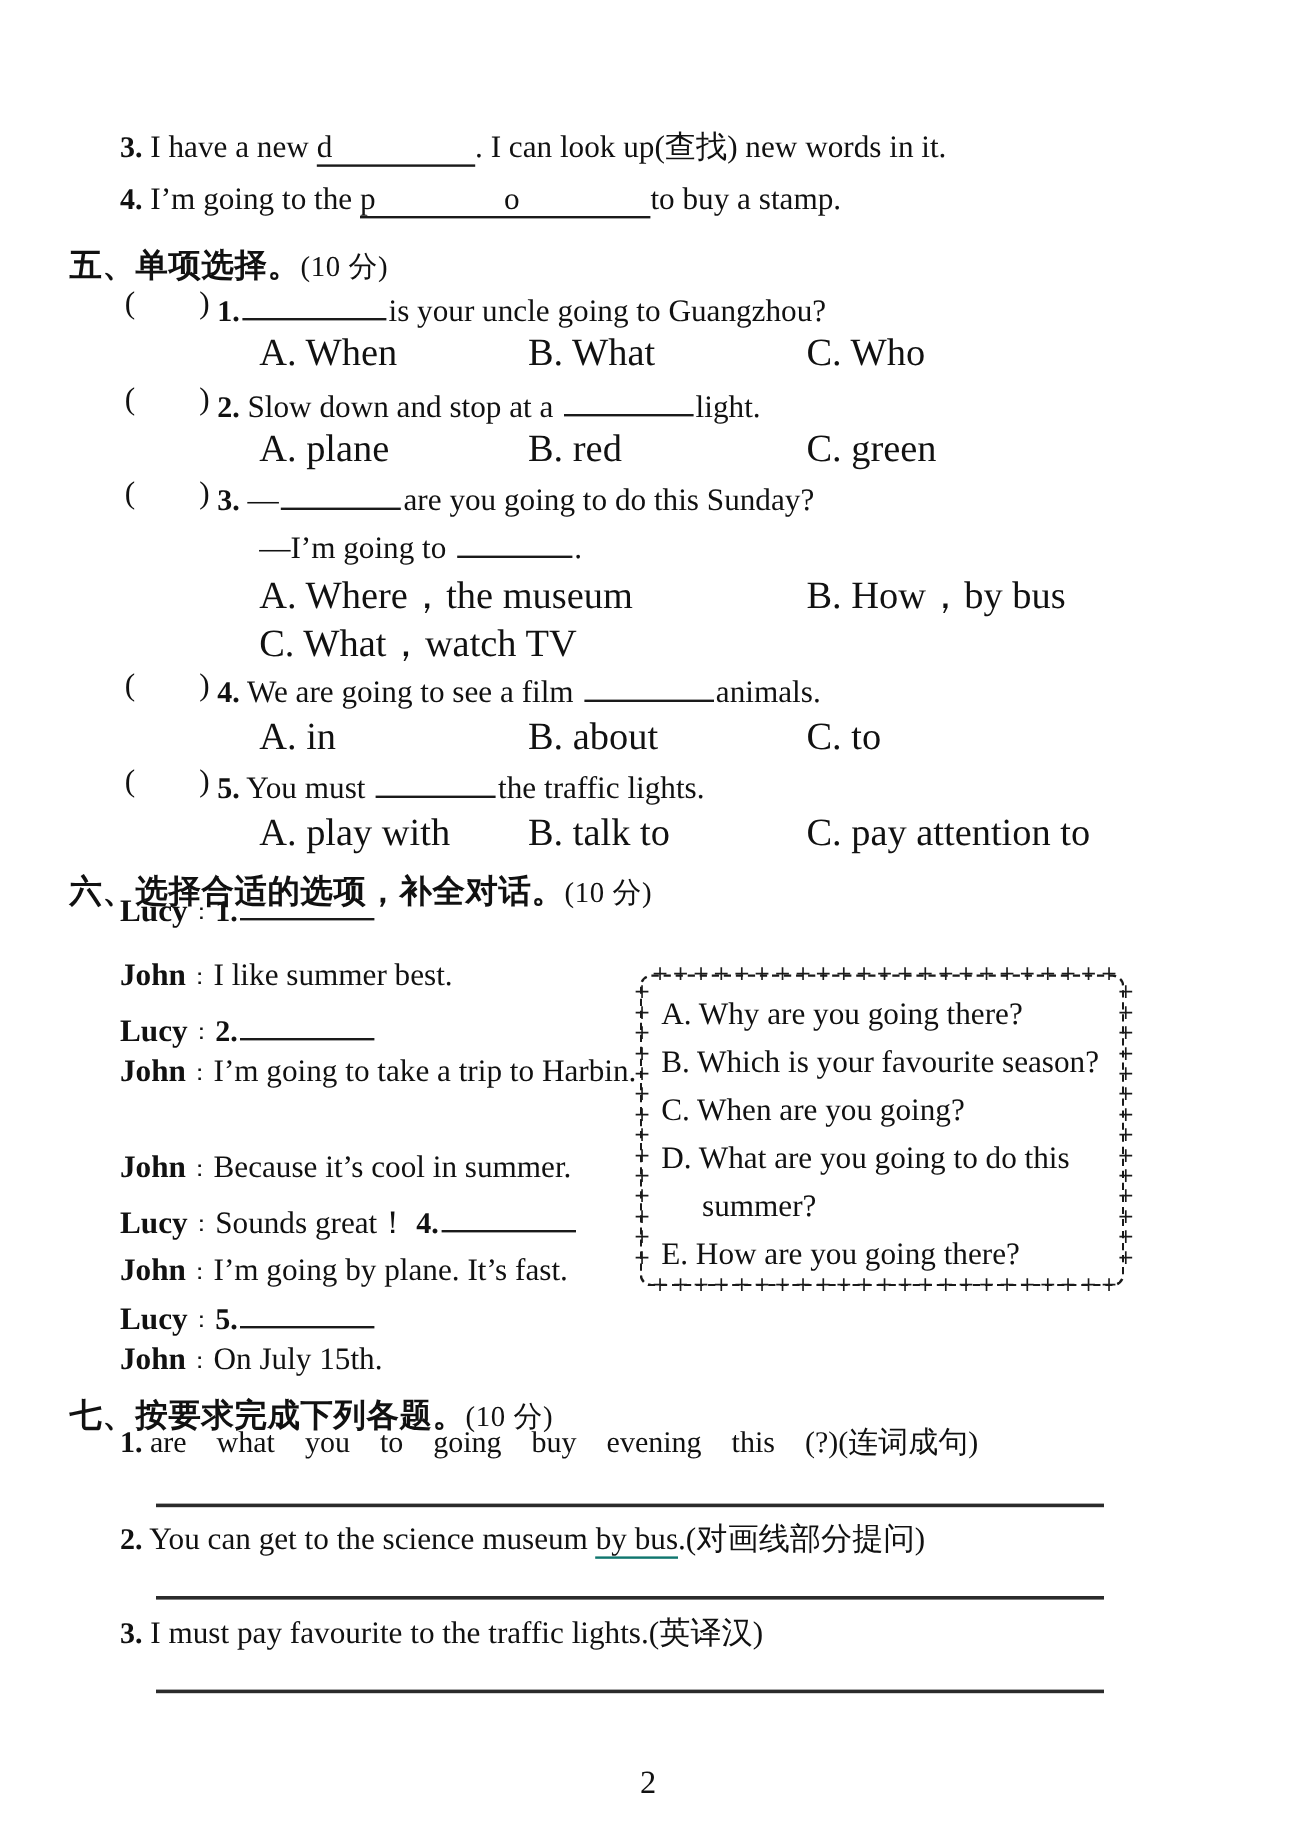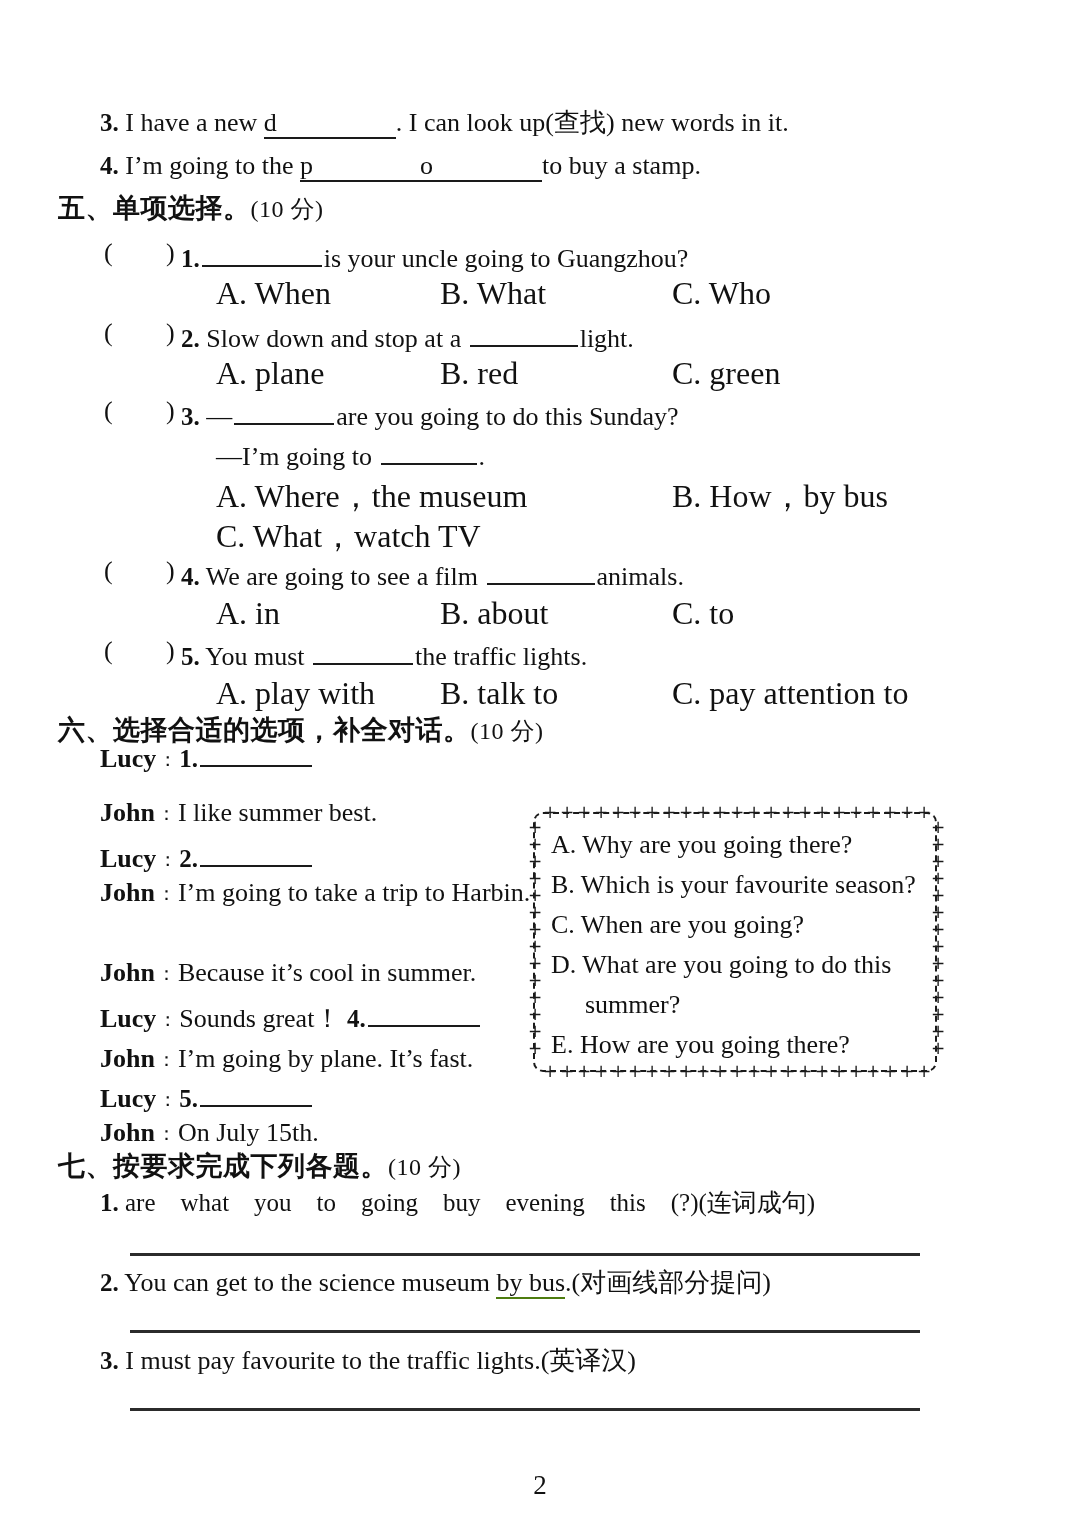--- a/index.html
+++ b/index.html
@@ -59,20 +59,21 @@
   .blank-lead.o { width: 122px; }
 
   
   .sec-head {
     position: absolute;
     white-space: nowrap;
     font-family: "DejaVu Sans", "Liberation Sans", sans-serif;
     font-weight: bold;
     font-size: 27px;
     letter-spacing: 0.5px;
+    margin-top: 13px;
   }
   .sec-head .pts {
     font-family: "Liberation Serif", serif;
     font-weight: normal;
     font-size: 24px;
   }
 
   
   .mc-stem { position: absolute; white-space: nowrap; font-size: 26px; }
   .paren-l { position: absolute; font-size: 26px; }
@@ -121,21 +122,21 @@
   }
 
   
   .rule {
     position: absolute;
     height: 0;
     border-top: 3px solid #2b2b2b;
   }
 
   
-  .uline { border-bottom: 2px solid #4d7c0f; }
+  .uline { border-bottom: 2px solid #0f766e; }
 
   
   .pageno {
     position: absolute;
     width: 100%;
     text-align: center;
     font-size: 27px;
   }
 </style>
 </head>

